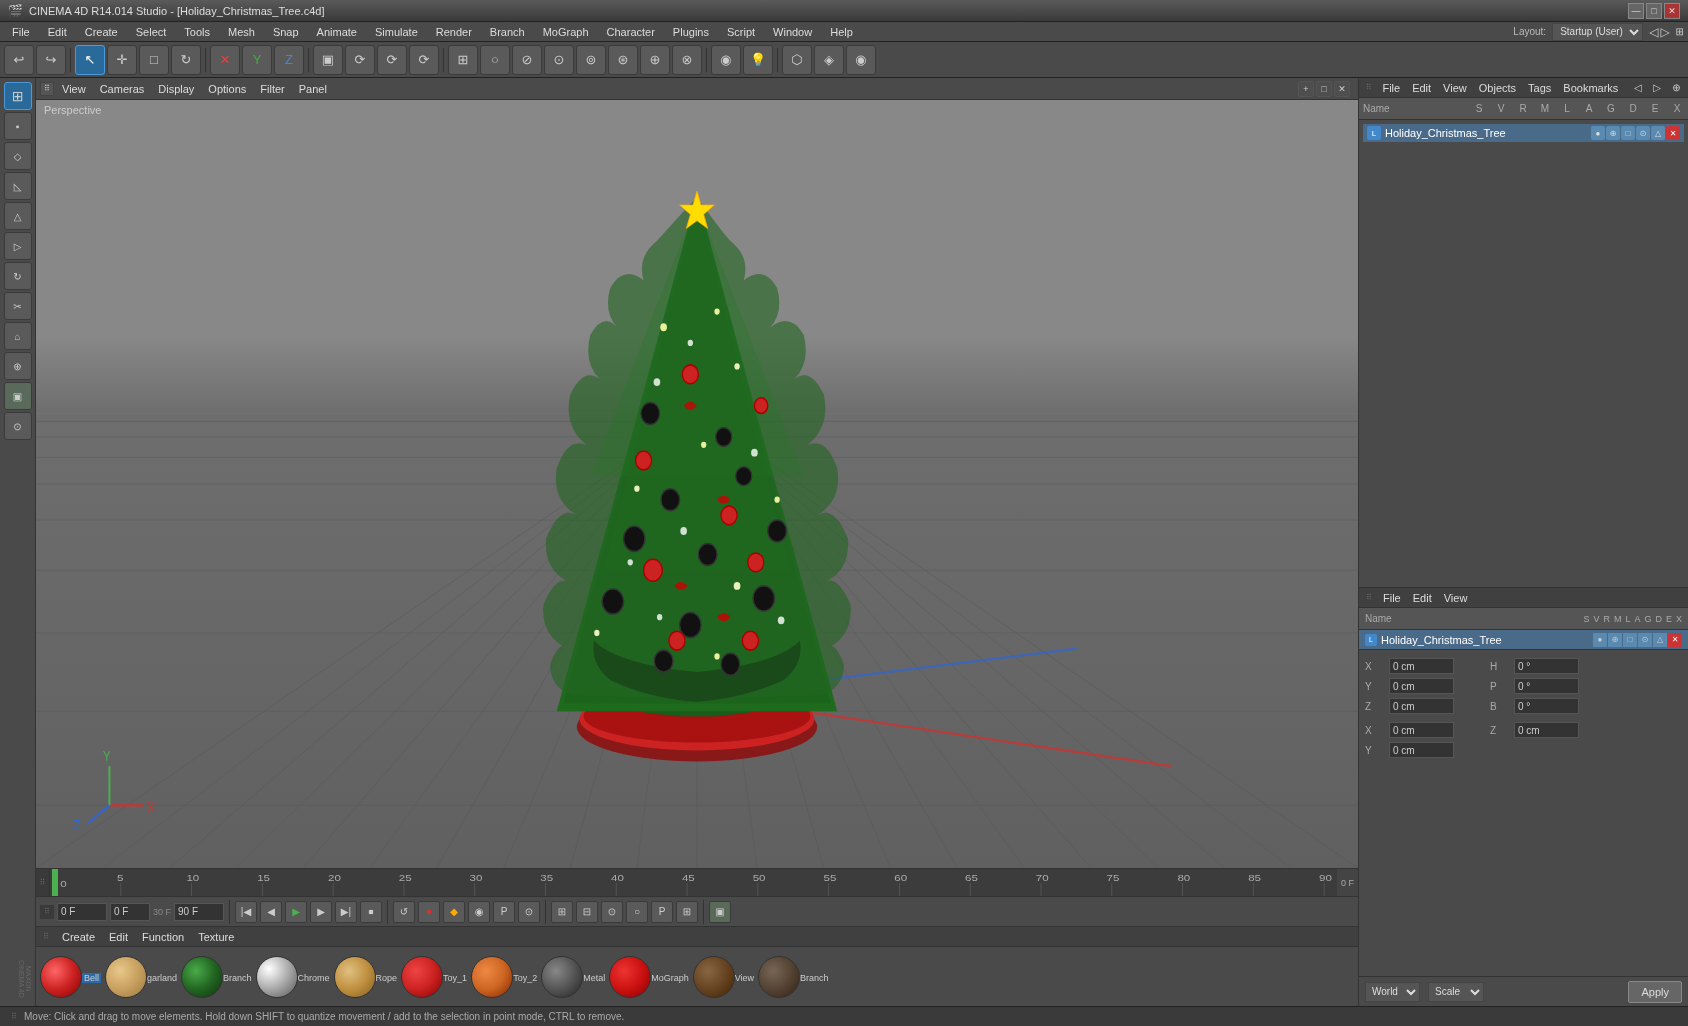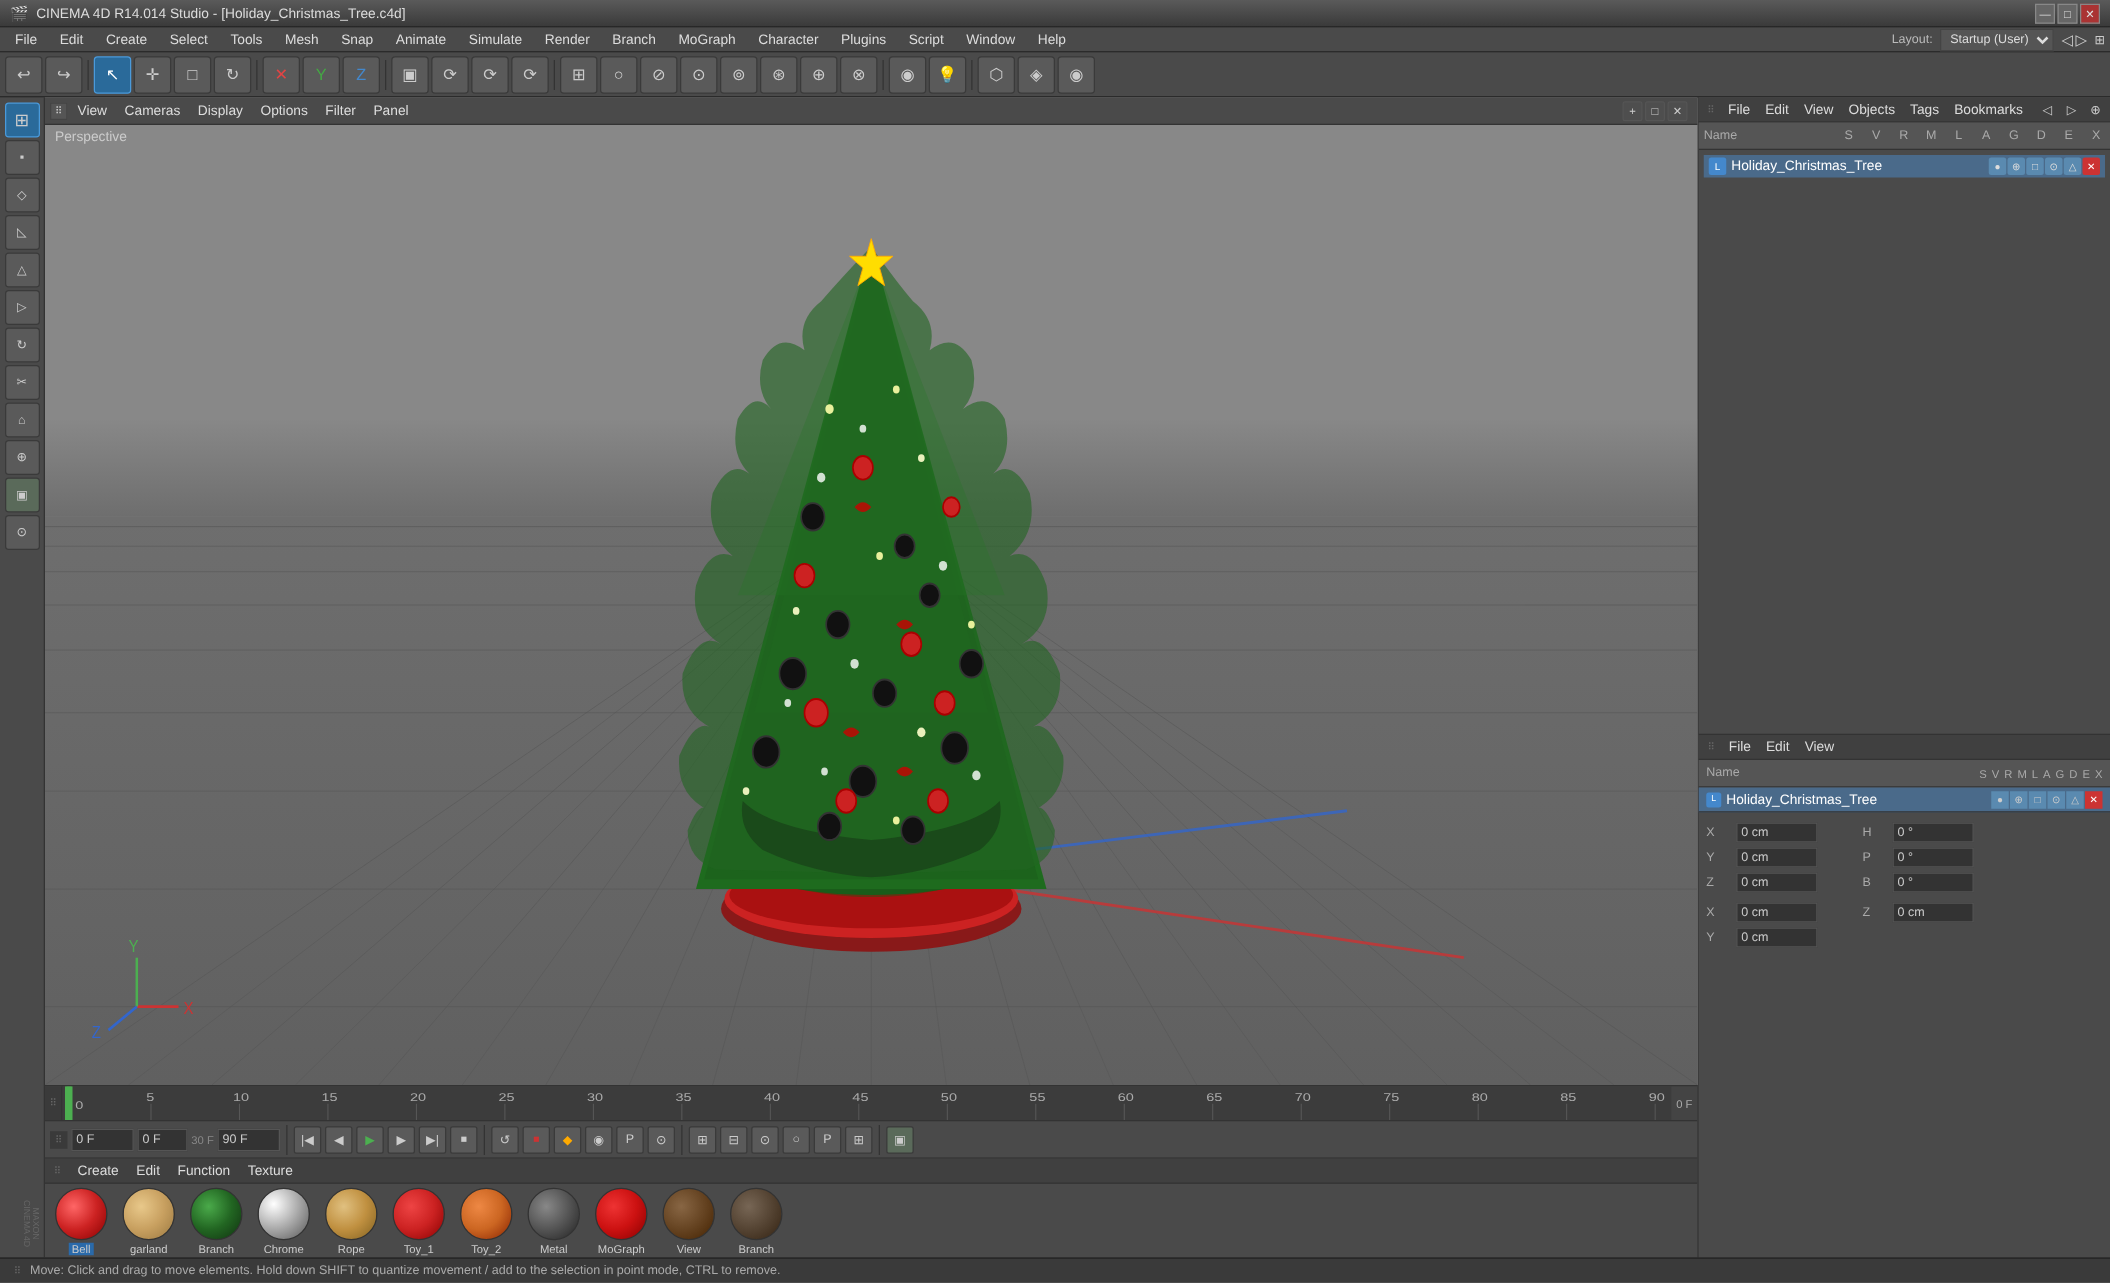--- a/index.html
+++ b/index.html
@@ -249,21 +249,21 @@
     #material-list {
       display: flex;
       align-items: center;
       padding: 4px;
       gap: 4px;
       overflow-x: auto;
       flex: 1;
     }
     .material-item {
       display: flex;
-      flex-direction: column;
+      flex-direction: row;
       align-items: center;
       cursor: pointer;
       min-width: 50px;
     }
     .material-ball {
       width: 42px;
       height: 42px;
       border-radius: 50%;
       border: 1px solid #333;
       position: relative;
@@ -996,20 +996,34 @@
           <input type="text" class="attr-input" value="0 cm" style="">
         </div>
 
         <div class="attr-row">
           <span class="attr-label">Y</span>
           <input type="text" class="attr-input" value="0 cm" style="">
         </div>
 
       </div>
 
+      <div id="attr-footer">
+        <select class="attr-select">
+          <option>World</option>
+          <option>Local</option>
+          <option>Object</option>
+        </select>
+        <select class="attr-select" style="margin-left:4px;">
+          <option>Scale</option>
+          <option>Move</option>
+          <option>Rotate</option>
+        </select>
+        <div style="flex:1;"></div>
+        <button class="apply-btn">Apply</button>
+      </div>
 
     </div>
 
   </div>
 
 </div>
 
 <div id="status-bar">
   <div style="width:12px; height:12px; display:flex; align-items:center; justify-content:center; font-size:8px; color:#666; margin-right:4px;">⠿</div>
   <span>Move: Click and drag to move elements. Hold down SHIFT to quantize movement / add to the selection in point mode, CTRL to remove.</span>

